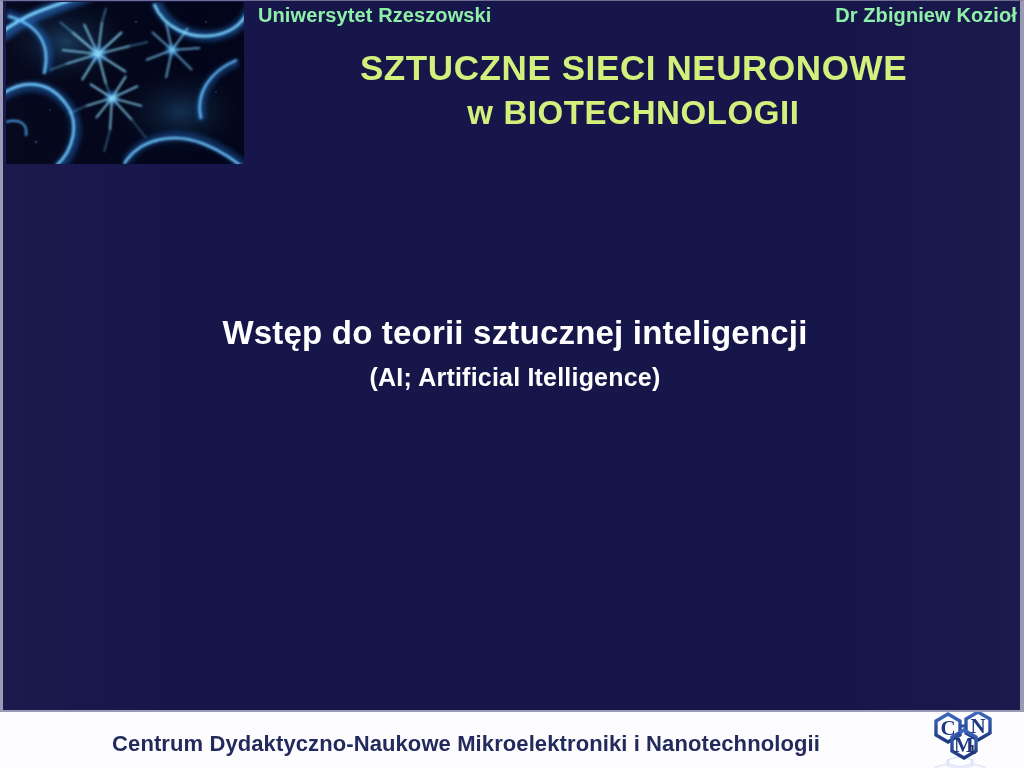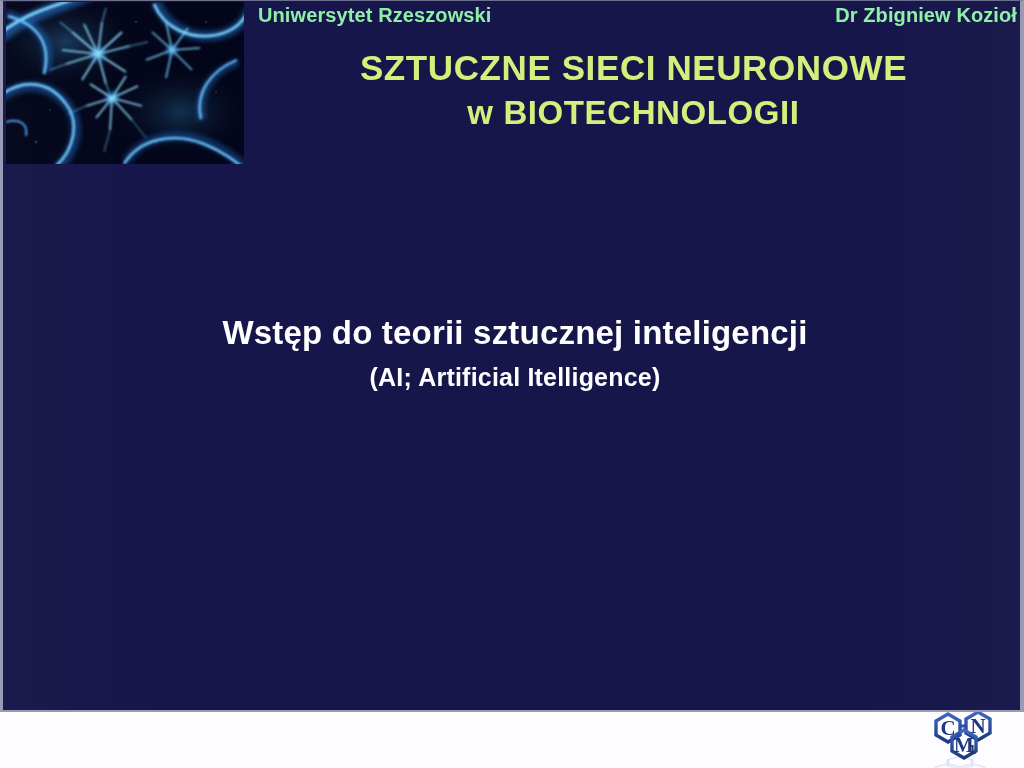--- a/index.html
+++ b/index.html
@@ -313,20 +313,21 @@
     </div>
 
     <div class="center-block">
       <div class="slide-title">Wstęp do teorii sztucznej inteligencji</div>
       <div class="slide-subtitle">(AI; Artificial Itelligence)</div>
     </div>
 
   </div>
 
   <div class="footer">
+    <div class="footer-text">Centrum Dydaktyczno-Naukowe Mikroelektroniki i Nanotechnologii</div>
 
     <div class="page-number">1</div>
 
     <div class="cmn-logo">
       <svg width="108" height="62" viewBox="0 0 108 62" xmlns="http://www.w3.org/2000/svg">
         <defs>
           <linearGradient id="hexStroke" x1="0" y1="0" x2="0" y2="1">
             <stop offset="0%" stop-color="#3f67bd"></stop>
             <stop offset="100%" stop-color="#1d3880"></stop>
           </linearGradient>

